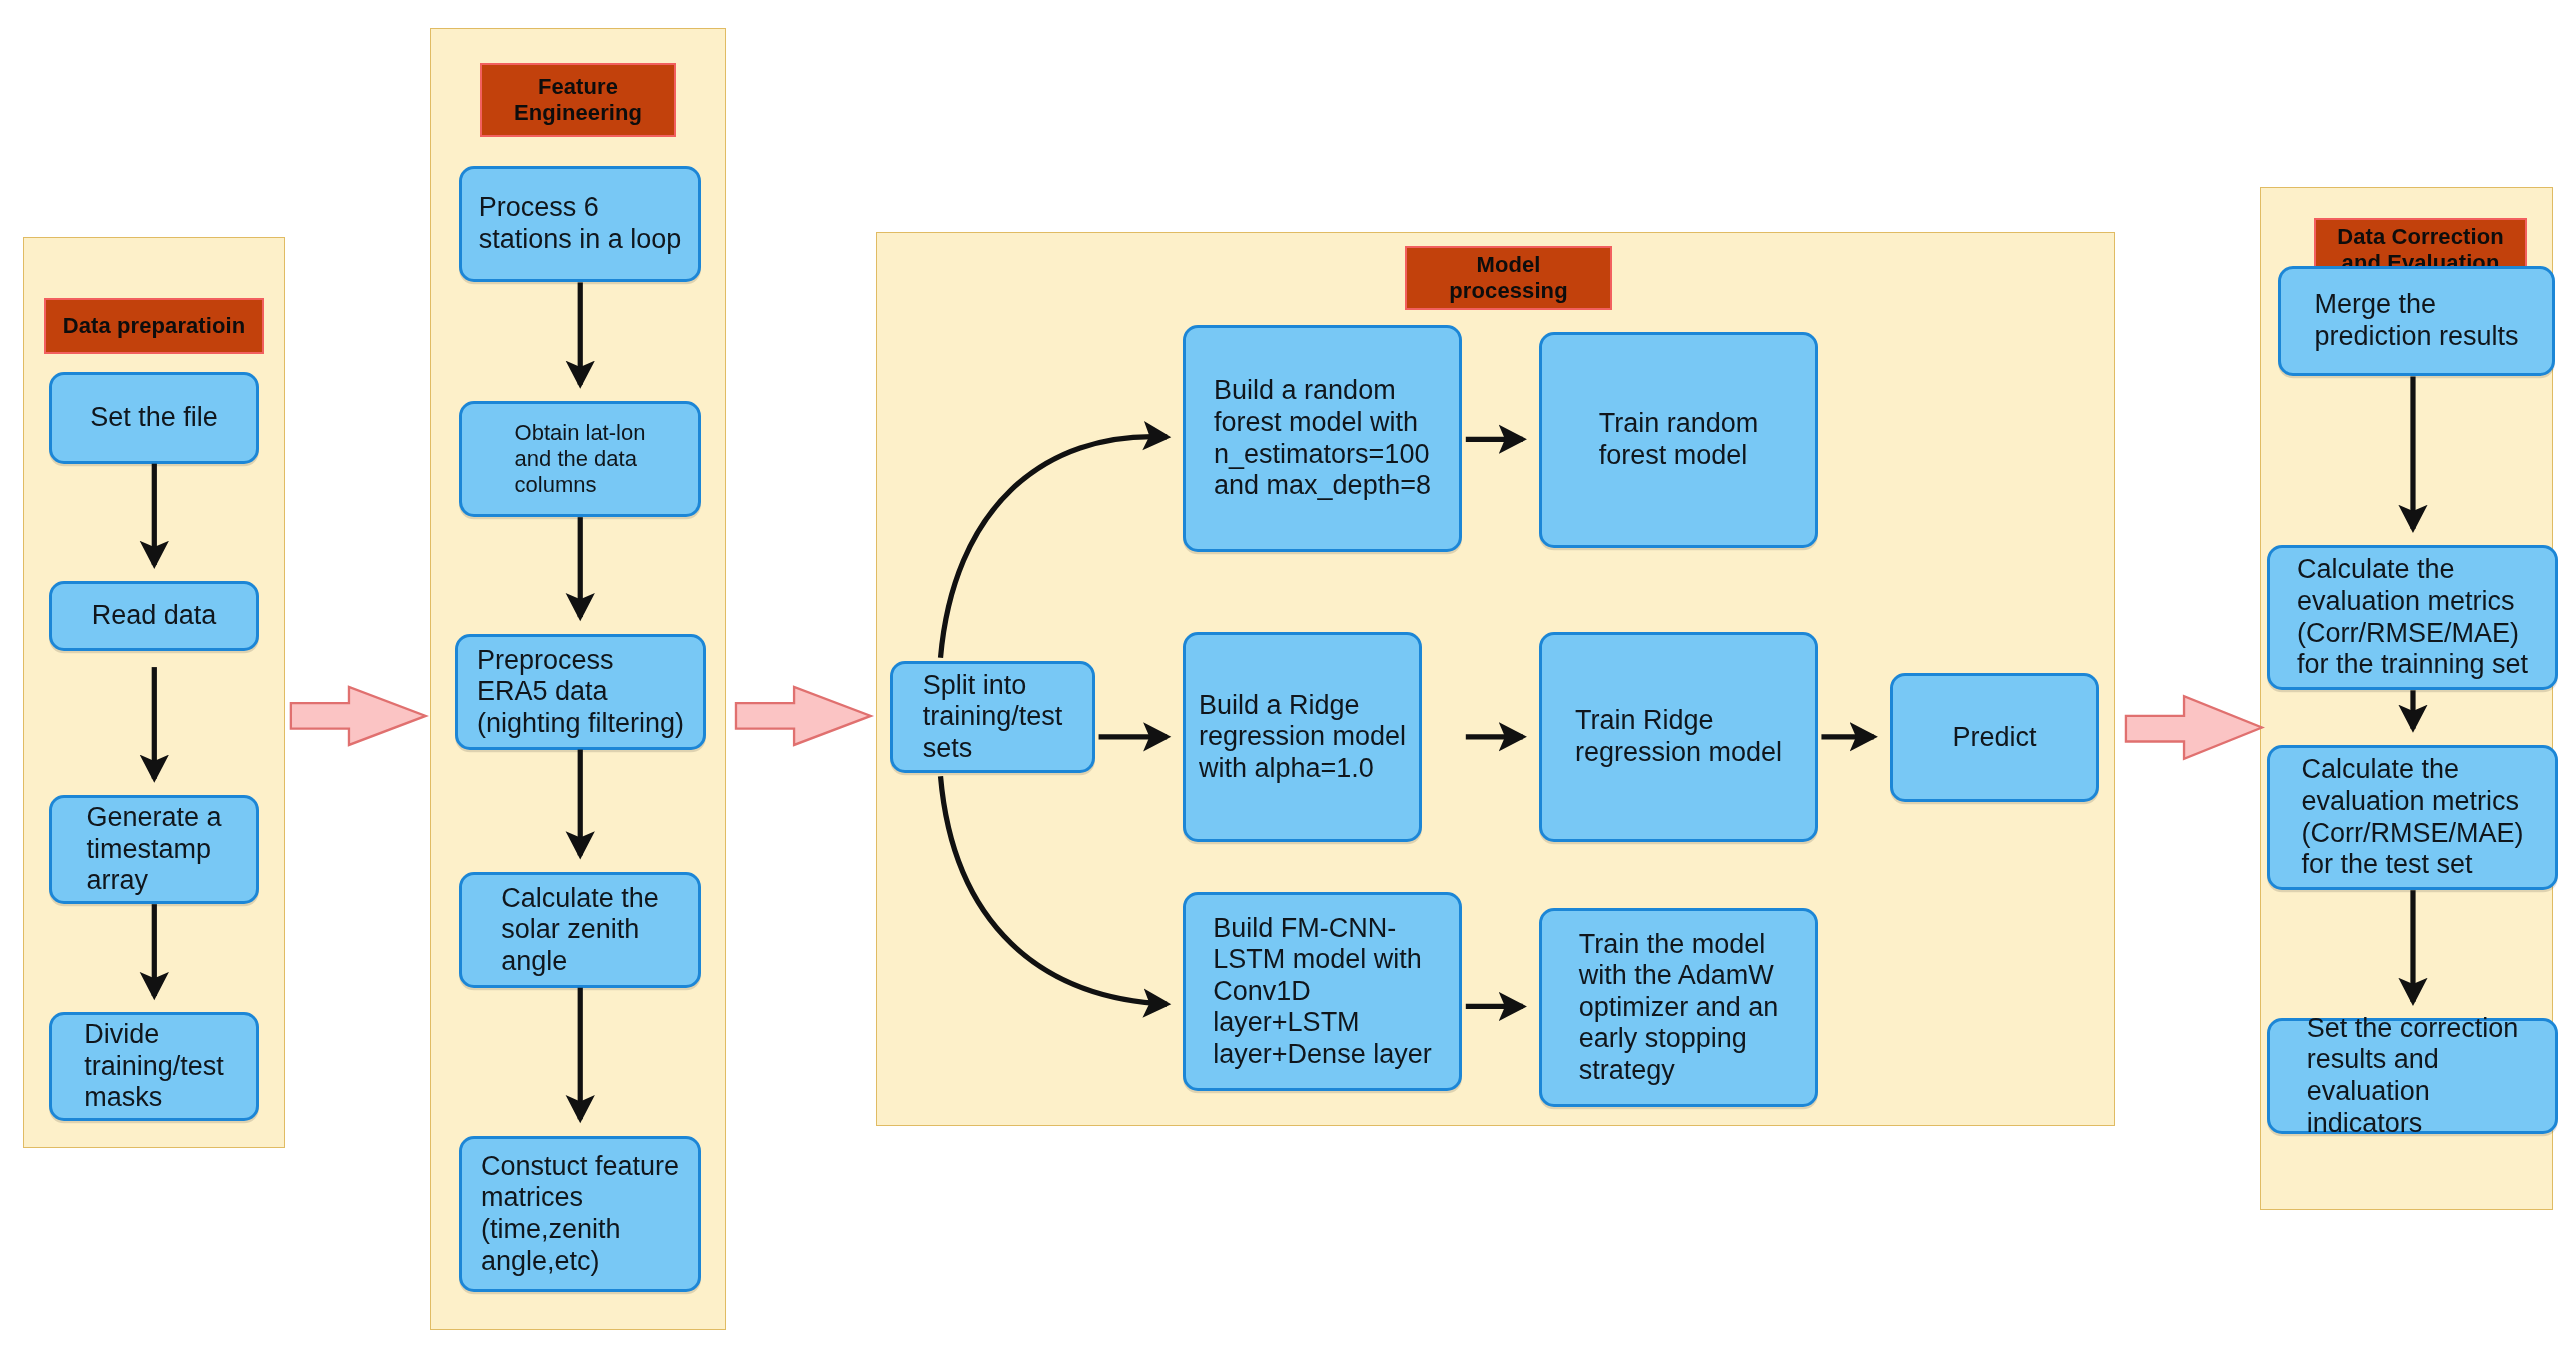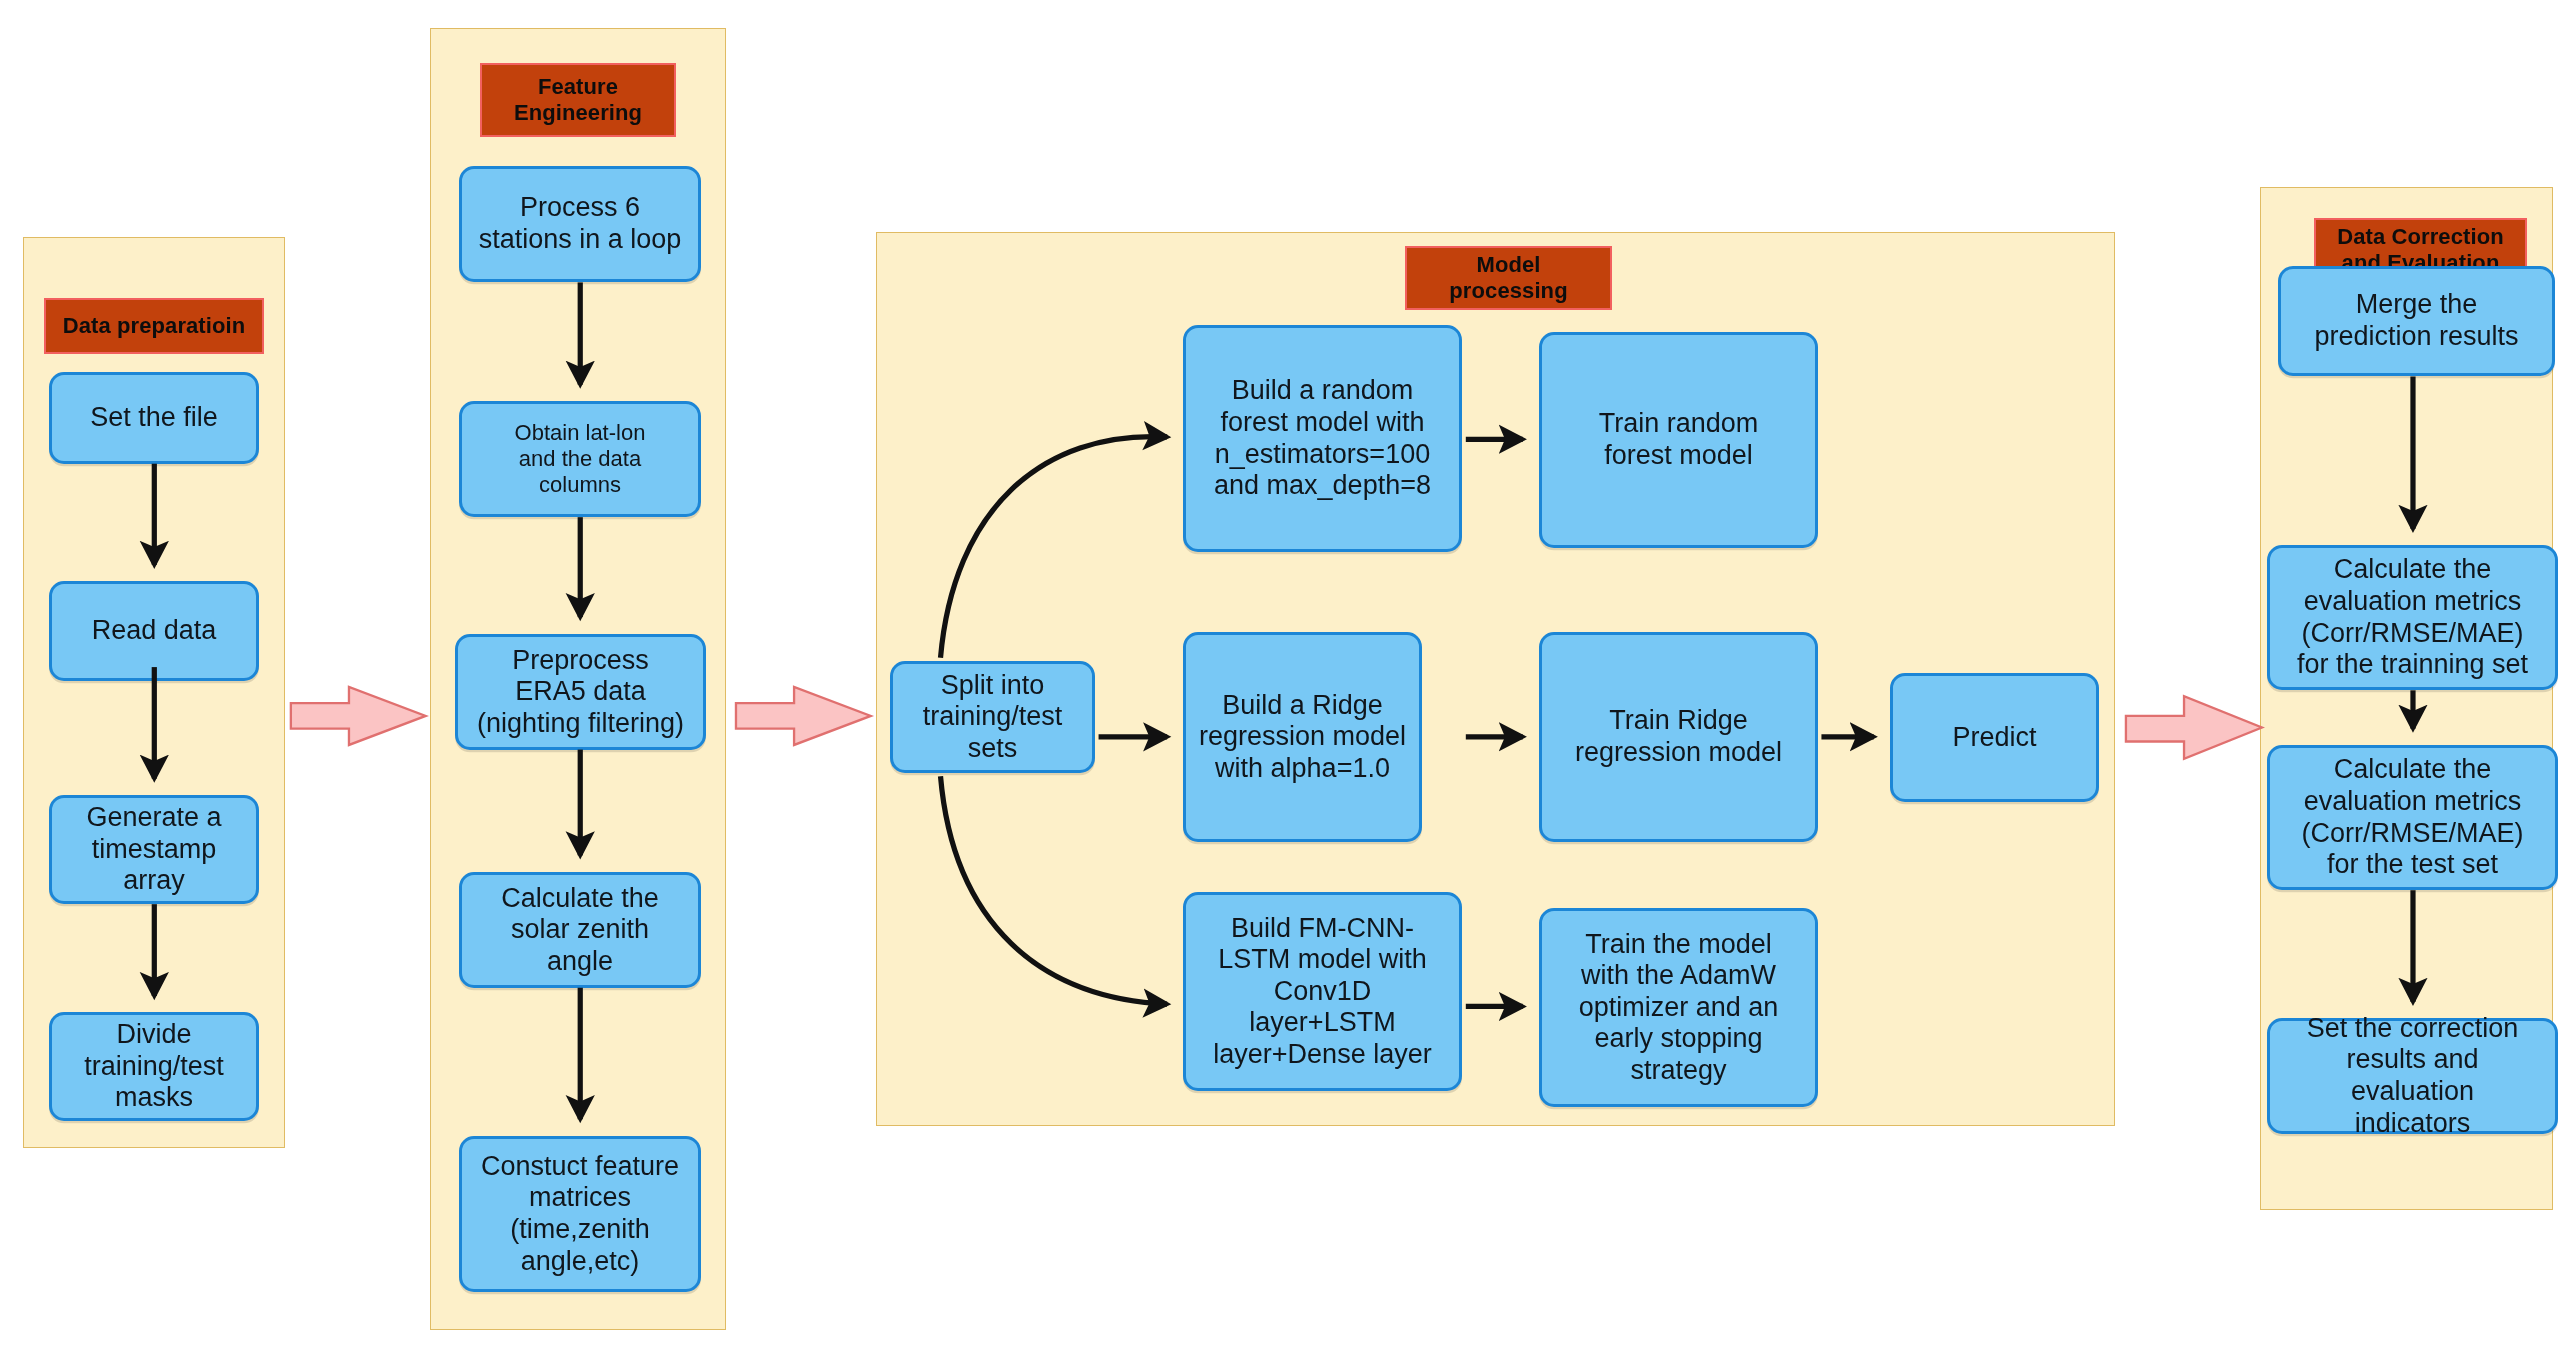--- a/index.html
+++ b/index.html
@@ -42,21 +42,21 @@
   
   .node{
     position:absolute;
     background:#78c8f5;
     border:3.5px solid #1c86d6;
     border-radius:15px;
     box-sizing:border-box;
     display:flex;
     align-items:center;
     justify-content:center;
-    text-align:center;
+    text-align:left;
     color:#10161c;
     line-height:1.17;
     box-shadow:0 2.3px 0 rgba(0,0,0,0.12);
   }
   .node span{display:block;padding:0 5.8px;}
 
   
   svg.overlay{
     position:absolute;
     left:0;top:0;
@@ -80,21 +80,21 @@
 <div id="canvas">
 
   <div class="panel" style="left:23px;top:237px;width:262px;height:911px;"></div>
 
   <div class="hdr" style="left:44px;top:298px;width:220px;height:56px;font-size:22px;">Data preparatioin</div>
 
   <div class="node" style="left:49px;top:372px;width:210px;height:92px;font-size:27px;">
     <span>Set the file</span>
   </div>
 
-  <div class="node" style="left:49px;top:581px;width:210px;height:100px;font-size:27px;">
+  <div class="node" style="left:49px;top:581px;width:210px;height:70px;font-size:27px;">
     <span>Read data</span>
   </div>
 
   <div class="node" style="left:49px;top:795px;width:210px;height:109px;font-size:27px;">
     <span>Generate a<br>timestamp<br>array</span>
   </div>
 
   <div class="node" style="left:49px;top:1012px;width:210px;height:109px;font-size:27px;">
     <span>Divide<br>training/test<br>masks</span>
   </div>

